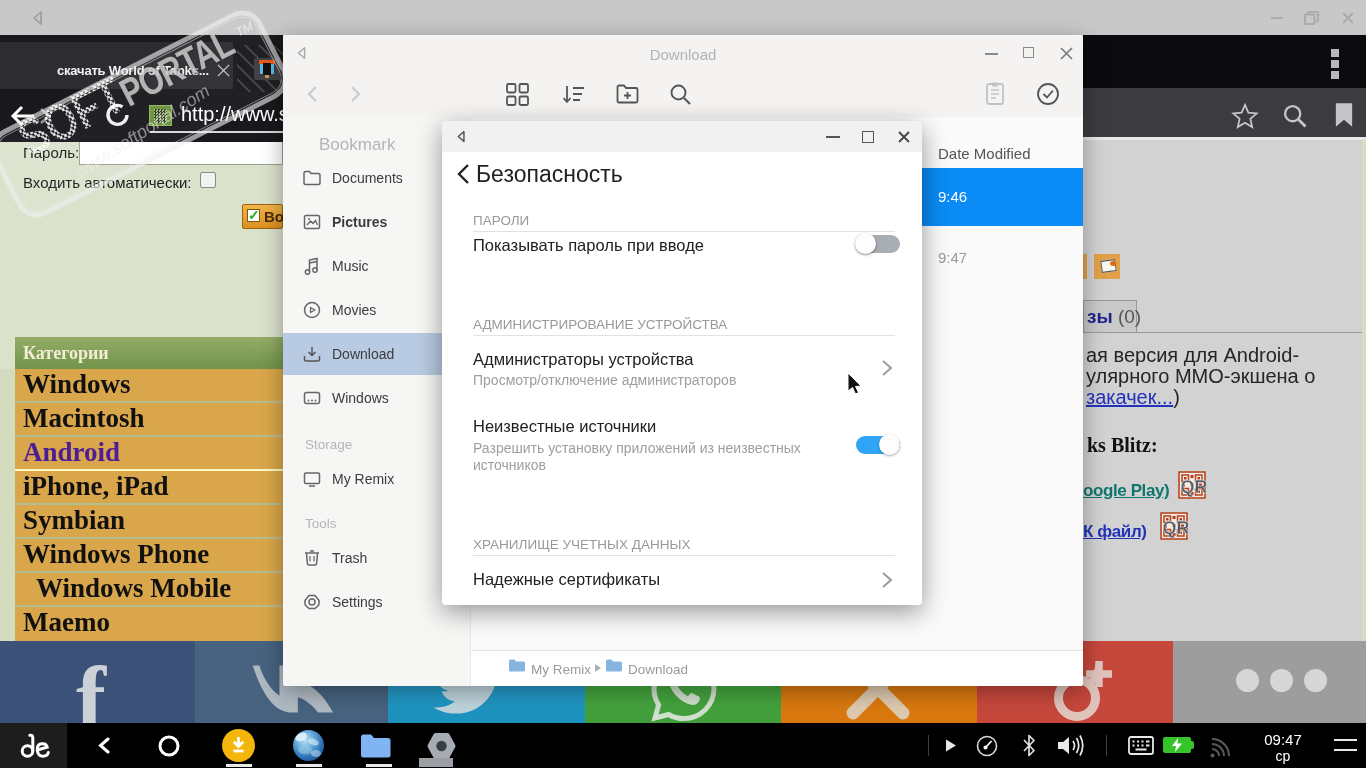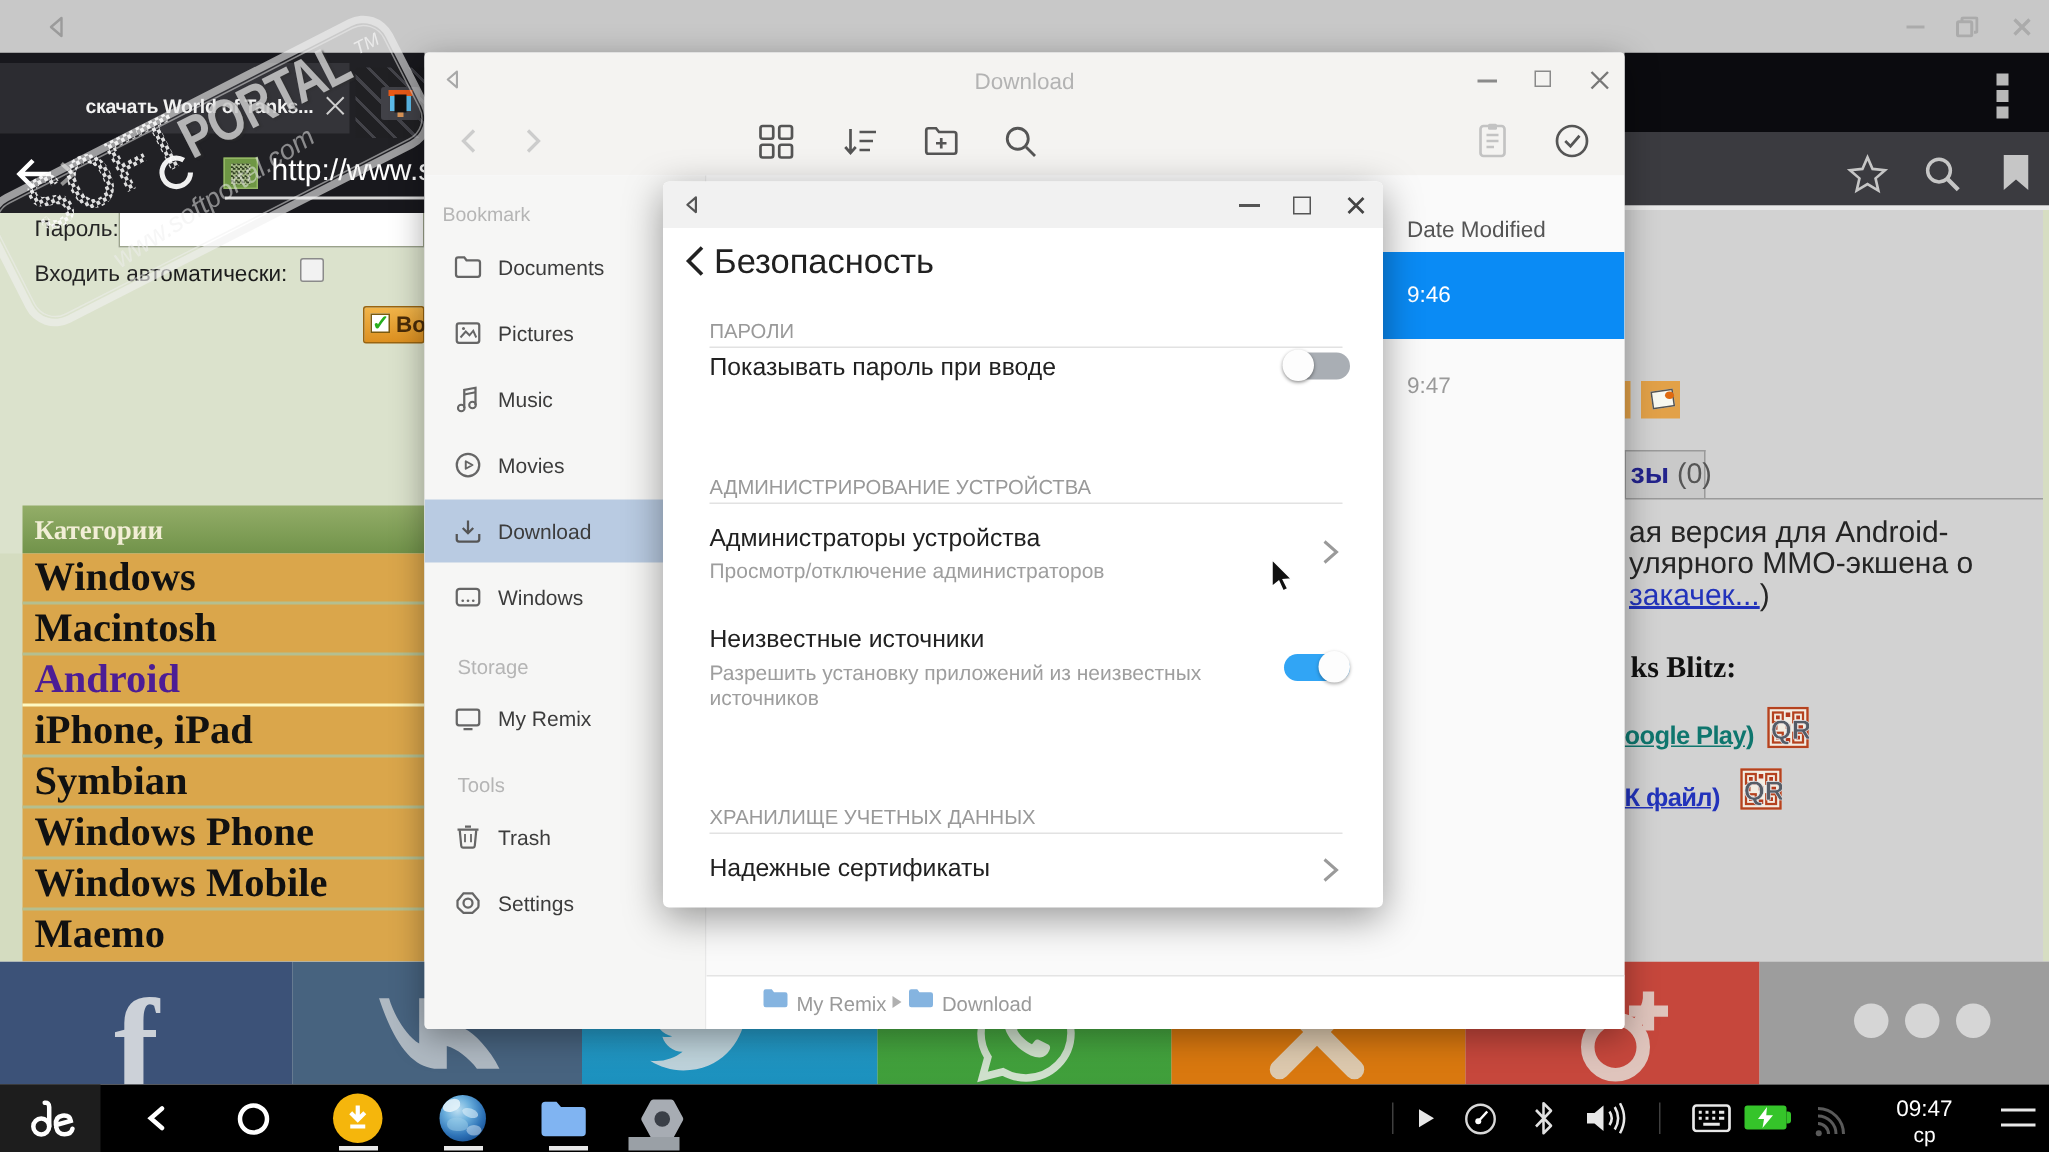--- a/index.html
+++ b/index.html
@@ -92,21 +92,21 @@
 
   <div class="abs" style="left:15px;top:195px;width:268px;height:32px;background:linear-gradient(#93ad68,#71934a);color:#f2eed6;font-family:'Liberation Serif',serif;font-weight:bold;font-size:18px;padding:6px 0 0 8px;">Категории</div>
   <div class="abs" style="left:0px;top:227px;width:15px;height:272px;background:#d4dcc0;"></div>
   <div class="abs" style="left:15px;top:227px;width:268px;height:272px;background:#daa64b;">
     <div style="height:34px;border-bottom:2px solid #b4bf90;font-family:'Liberation Serif',serif;font-weight:bold;font-size:27px;color:#111;padding-left:8px;line-height:31px;">Windows</div>
     <div style="height:34px;border-bottom:2px solid #b4bf90;font-family:'Liberation Serif',serif;font-weight:bold;font-size:27px;color:#111;padding-left:8px;line-height:31px;">Macintosh</div>
     <div style="height:34px;border-bottom:2px solid #fef9c3;font-family:'Liberation Serif',serif;font-weight:bold;font-size:27px;color:#4c1d95;padding-left:8px;line-height:31px;">Android</div>
     <div style="height:34px;border-bottom:2px solid #b4bf90;font-family:'Liberation Serif',serif;font-weight:bold;font-size:27px;color:#111;padding-left:8px;line-height:31px;">iPhone, iPad</div>
     <div style="height:34px;border-bottom:2px solid #b4bf90;font-family:'Liberation Serif',serif;font-weight:bold;font-size:27px;color:#111;padding-left:8px;line-height:31px;">Symbian</div>
     <div style="height:34px;border-bottom:2px solid #b4bf90;font-family:'Liberation Serif',serif;font-weight:bold;font-size:27px;color:#111;padding-left:8px;line-height:31px;">Windows Phone</div>
-    <div style="height:34px;border-bottom:2px solid #b4bf90;font-family:'Liberation Serif',serif;font-weight:bold;font-size:27px;color:#111;padding-left:8px;line-height:31px;">Windows Mobile</div>
+    <div style="height:34px;border-bottom:2px solid #b4bf90;font-family:'Liberation Serif',serif;font-weight:bold;font-size:27px;color:#111;padding-left:21px;line-height:31px;">Windows Mobile</div>
     <div style="height:34px;font-family:'Liberation Serif',serif;font-weight:bold;font-size:27px;color:#111;padding-left:8px;line-height:31px;">Maemo</div>
   </div>
 </div>
 
 <div class="abs" style="left:1083px;top:140px;width:283px;height:501px;background:#d2d2d2;z-index:1;overflow:hidden;">
   <div class="abs" style="left:279px;top:0;width:4px;height:501px;background:#d6ddc2;"></div>
 
   <div class="abs" style="left:0px;top:114px;width:4px;height:25px;background:#e2a148;"></div>
   <div class="abs" style="left:11px;top:114px;width:26px;height:25px;background:#e2a148;">
     <div class="abs" style="left:7px;top:6px;width:15px;height:12px;background:#f8f8f0;border:1px solid #555;transform:rotate(-8deg);"></div>
@@ -264,23 +264,23 @@
     <path d="M9 9 L17 9 M9 13 L17 13 M9 17 L14 17" stroke="#c3c3c3" stroke-width="1.6"></path>
   </svg>
   <svg class="abs" style="left:752px;top:46px;" width="26" height="26" viewBox="0 0 26 26">
     <circle cx="13" cy="13" r="10" fill="none" stroke="#555" stroke-width="1.8"></circle>
     <path d="M8.5 13 L12 16.5 L18 9.5" fill="none" stroke="#555" stroke-width="1.8"></path>
   </svg>
 
   
   <div class="abs" style="left:0;top:82px;width:188px;height:569px;background:#f6f6f5;border-right:1px solid #e9e9e9;"></div>
   <div class="abs" style="left:0;top:298px;width:188px;height:42px;background:#b9cbe2;"></div>
-  <div class="abs" style="left:12px;top:100px;color:#b5b5b5;font-size:13px;">Bookmark</div>
+  <div class="abs" style="left:36px;top:100px;color:#b5b5b5;font-size:17px;">Bookmark</div>
   <div class="abs" style="left:49px;top:135px;color:#3c3c3c;font-size:14px;">Documents</div>
-  <div class="abs" style="left:49px;top:179px;color:#3c3c3c;font-size:14px;">Pictures</div>
+  <div class="abs" style="left:49px;top:179px;color:#3c3c3c;font-size:14px;font-weight:bold;">Pictures</div>
   <div class="abs" style="left:49px;top:223px;color:#3c3c3c;font-size:14px;">Music</div>
   <div class="abs" style="left:49px;top:267px;color:#3c3c3c;font-size:14px;">Movies</div>
   <div class="abs" style="left:49px;top:311px;color:#3c3c3c;font-size:14px;">Download</div>
   <div class="abs" style="left:49px;top:355px;color:#3c3c3c;font-size:14px;">Windows</div>
   <div class="abs" style="left:22px;top:402px;color:#b5b5b5;font-size:13.5px;">Storage</div>
   <div class="abs" style="left:49px;top:436px;color:#3c3c3c;font-size:14px;">My Remix</div>
   <div class="abs" style="left:22px;top:481px;color:#b5b5b5;font-size:13.5px;">Tools</div>
   <div class="abs" style="left:49px;top:515px;color:#3c3c3c;font-size:14px;">Trash</div>
   <div class="abs" style="left:49px;top:559px;color:#3c3c3c;font-size:14px;">Settings</div>
   

